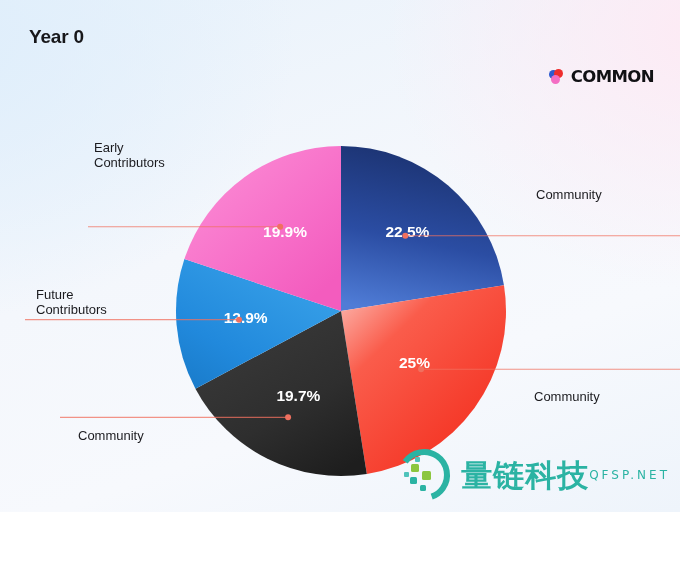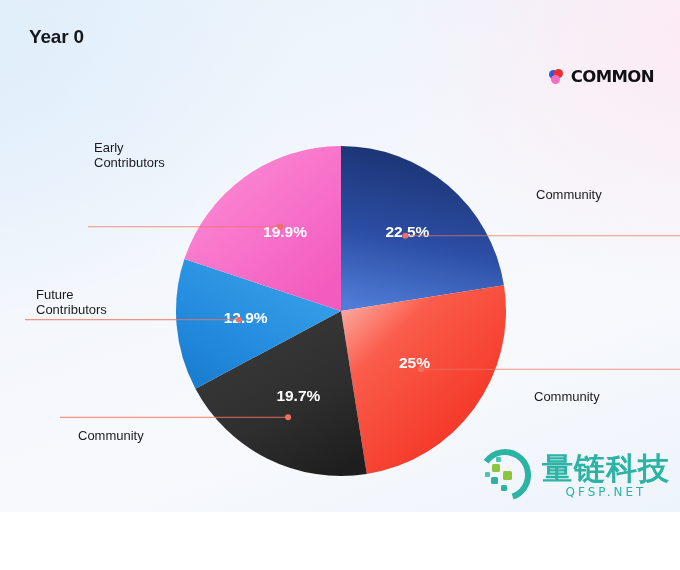--- a/index.html
+++ b/index.html
@@ -183,19 +183,19 @@
   <div id="watermark" style="position:absolute; right:10px; bottom:8px; display:flex; align-items:center; gap:8px;">
     <svg width="58" height="58" viewBox="0 0 58 58">
       <path d="M29 6 A23 23 0 1 1 29 52 A23 23 0 0 1 29 6 Z" fill="none" stroke="#2bb3a3" stroke-width="6" stroke-dasharray="86 58" transform="rotate(-55 29 29)"></path>
       <rect x="16" y="18" width="8" height="8" rx="1.5" fill="#8cc63f"></rect>
       <rect x="27" y="25" width="9" height="9" rx="1.5" fill="#8cc63f"></rect>
       <rect x="15" y="31" width="7" height="7" rx="1.5" fill="#2bb3a3"></rect>
       <rect x="25" y="39" width="6" height="6" rx="1.5" fill="#2bb3a3"></rect>
       <rect x="9" y="26" width="5" height="5" rx="1" fill="#4fc3bb"></rect>
       <rect x="20" y="11" width="5" height="5" rx="1" fill="#4fc3bb"></rect>
     </svg>
-    <div style="display:flex; flex-direction:column; align-items:center;justify-content:space-between;">
+    <div style="display:flex; flex-direction:row; align-items:center;justify-content:space-between;">
       <span style="font-family:'DejaVu Sans', sans-serif; font-size:31px; font-weight:bold; color:#2bb3a3; letter-spacing:1px; line-height:34px;">量链科技</span>
       <span style="font-family:'DejaVu Sans', sans-serif; font-size:12px; font-weight:normal; color:#2bb3a3; letter-spacing:3px; line-height:14px;">QFSP.NET</span>
     </div>
   </div>
 
 </div>
 
 </body></html>

